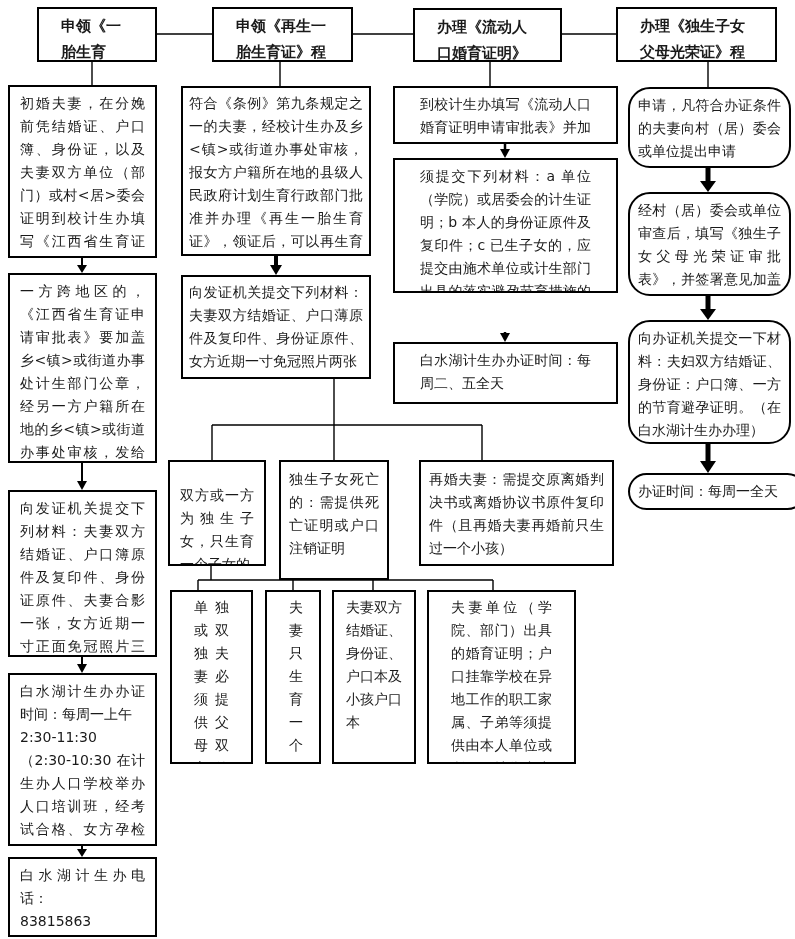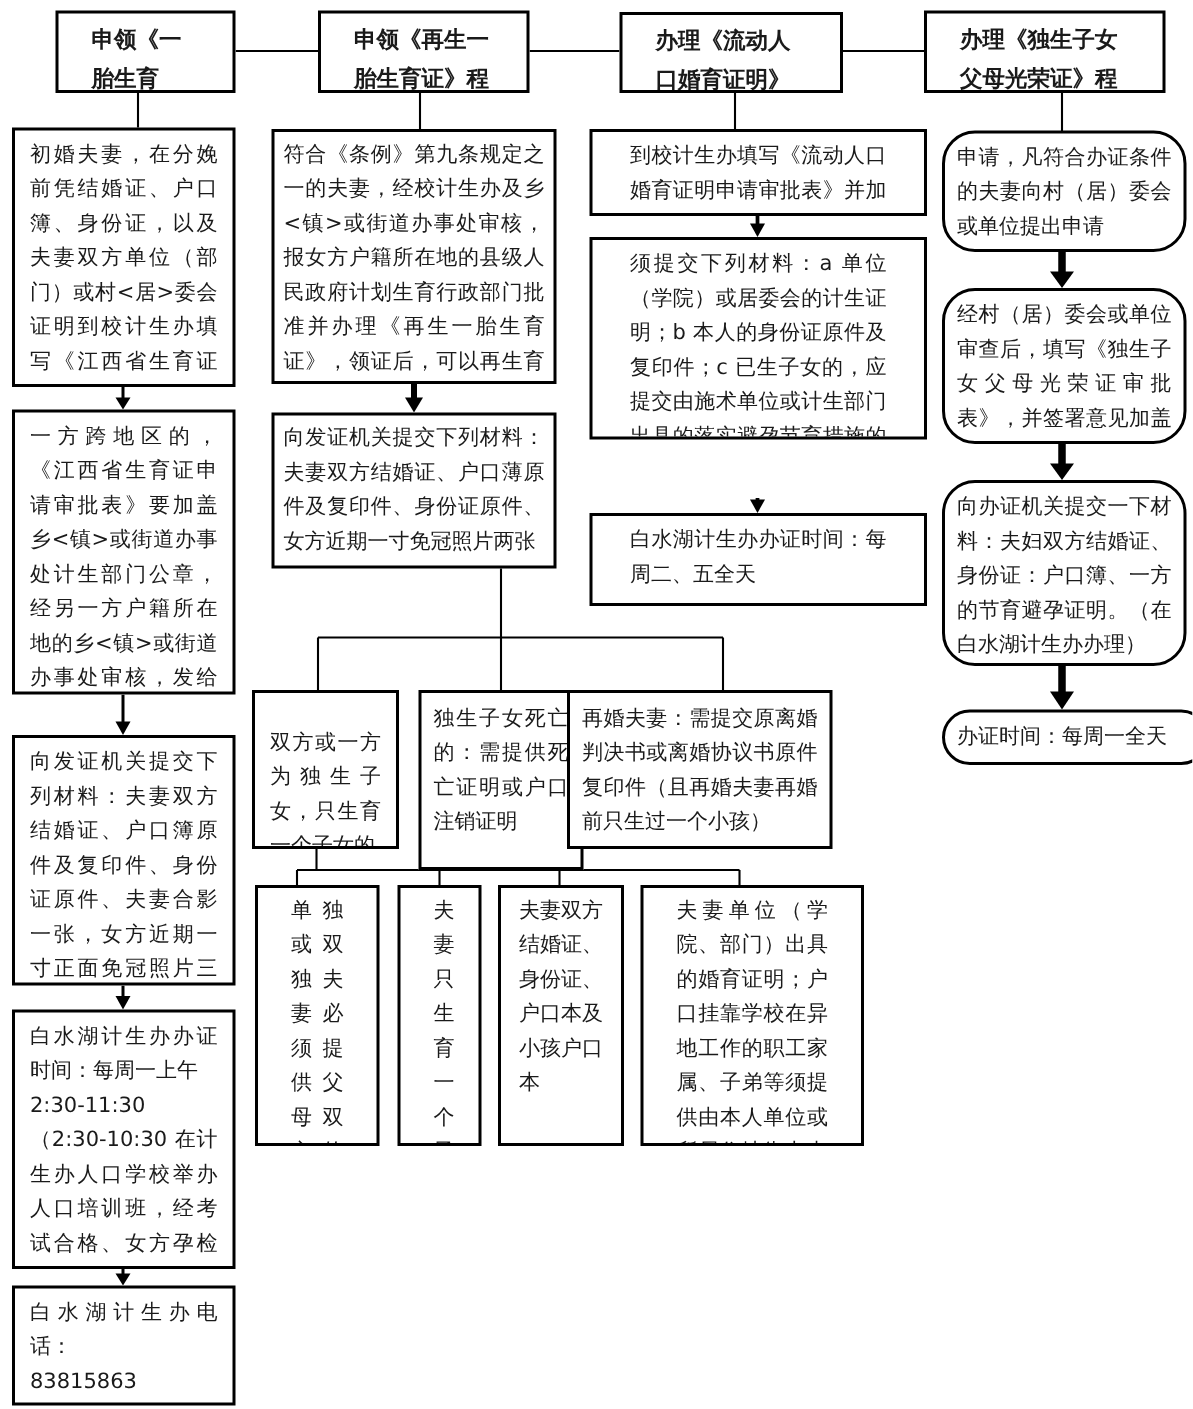--- a/index.html
+++ b/index.html
@@ -135,21 +135,21 @@
   <div class="box c2w" style="left:181px;top:275px;width:190px;height:104px">
       <div class="bt">向发证机关提交下列材料：夫妻双方结婚证、户口薄原件及复印件、身份证原件、女方近期一寸免冠照片两张</div>
     </div>
 
   <div class="box br1" style="left:168px;top:460px;width:98px;height:106px">
       <div class="bt">双方或一方为独生子女，只生育一个子女的</div>
     </div>
   <div class="box br2" style="left:279px;top:460px;width:110px;height:120px">
       <div class="bt">独生子女死亡的：需提供死亡证明或户口注销证明</div>
     </div>
-  <div class="box br2" style="left:378px;top:460px;width:177px;height:106px">
+  <div class="box br2" style="left:419px;top:460px;width:195px;height:106px">
       <div class="bt">再婚夫妻：需提交原离婚判决书或离婚协议书原件复印件（且再婚夫妻再婚前只生过一个小孩）</div>
     </div>
 
   <div class="box" style="left:170px;top:590px;width:83px;height:174px">
       <div class="bt">单独或双独夫妻必须提供父母双方的独生子女证明</div>
     </div>
   <div class="box" style="left:265px;top:590px;width:56px;height:174px">
       <div class="bt">夫妻只生育一个子女的证明</div>
     </div>
   <div class="box dt3" style="left:332px;top:590px;width:84px;height:174px">

